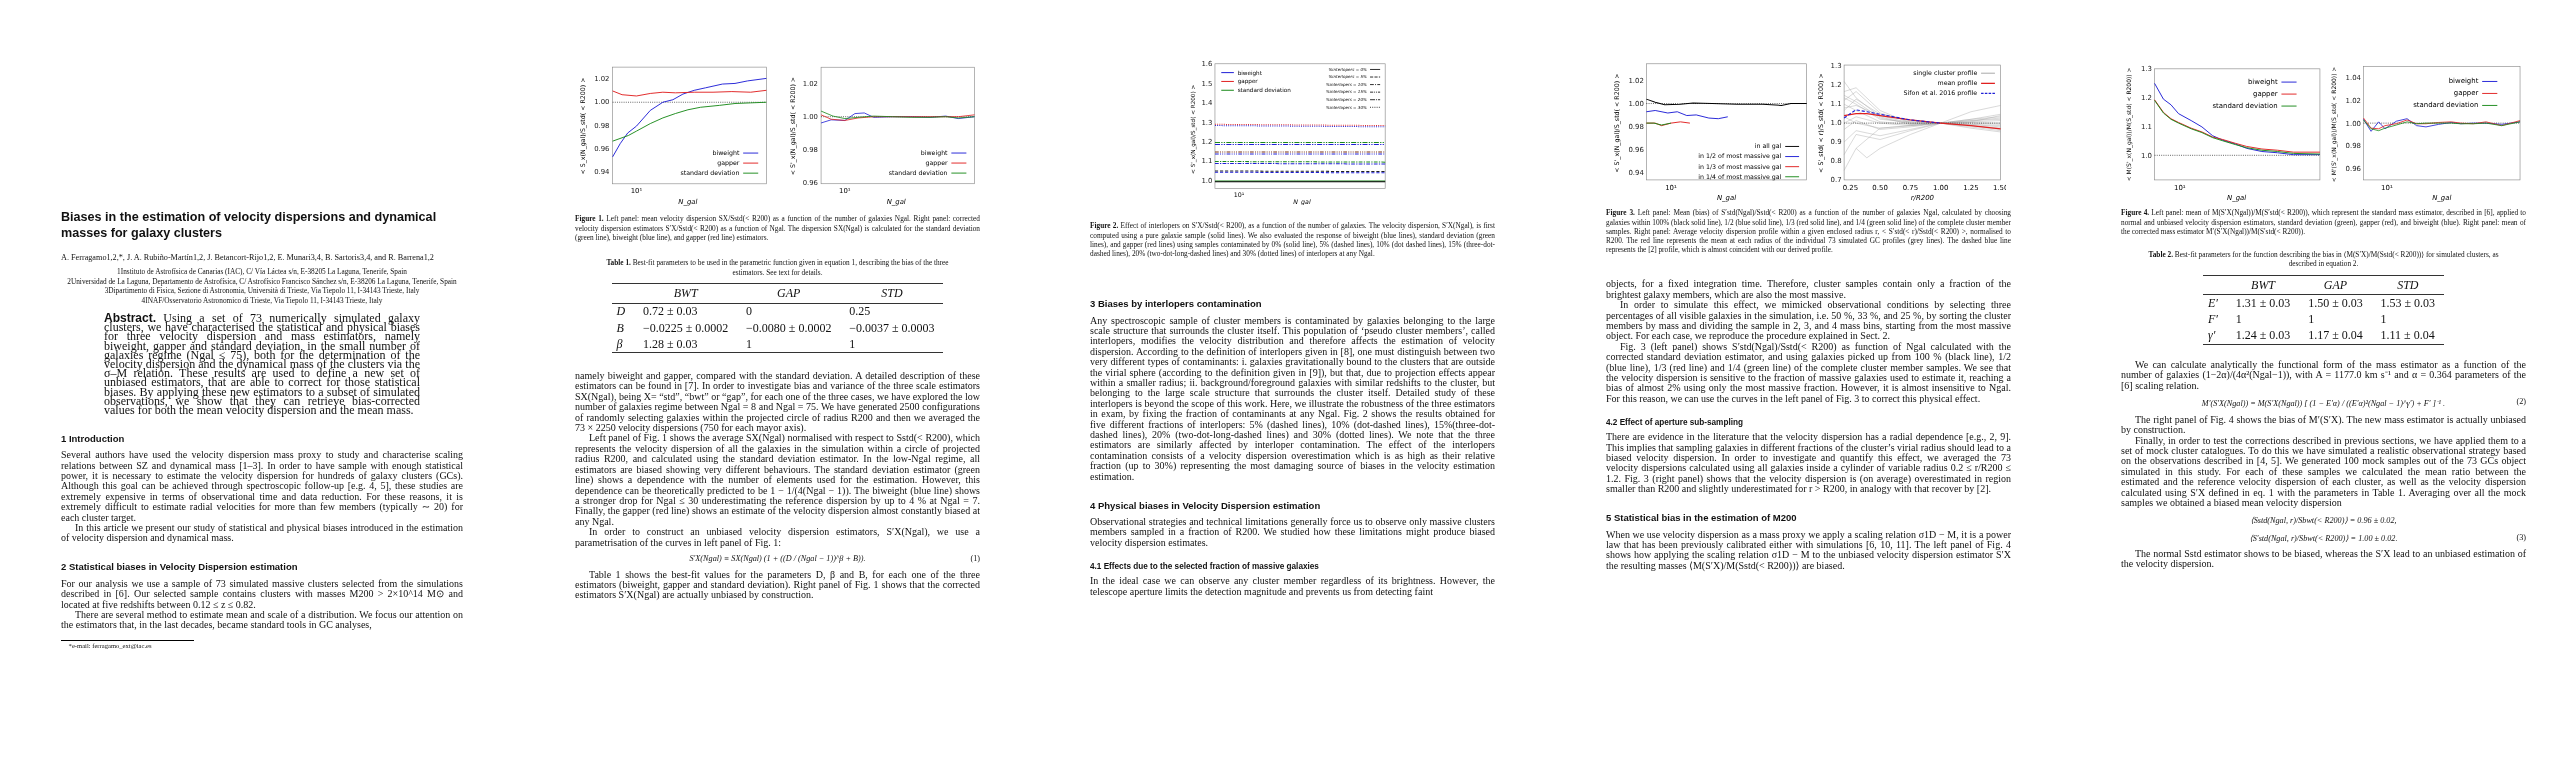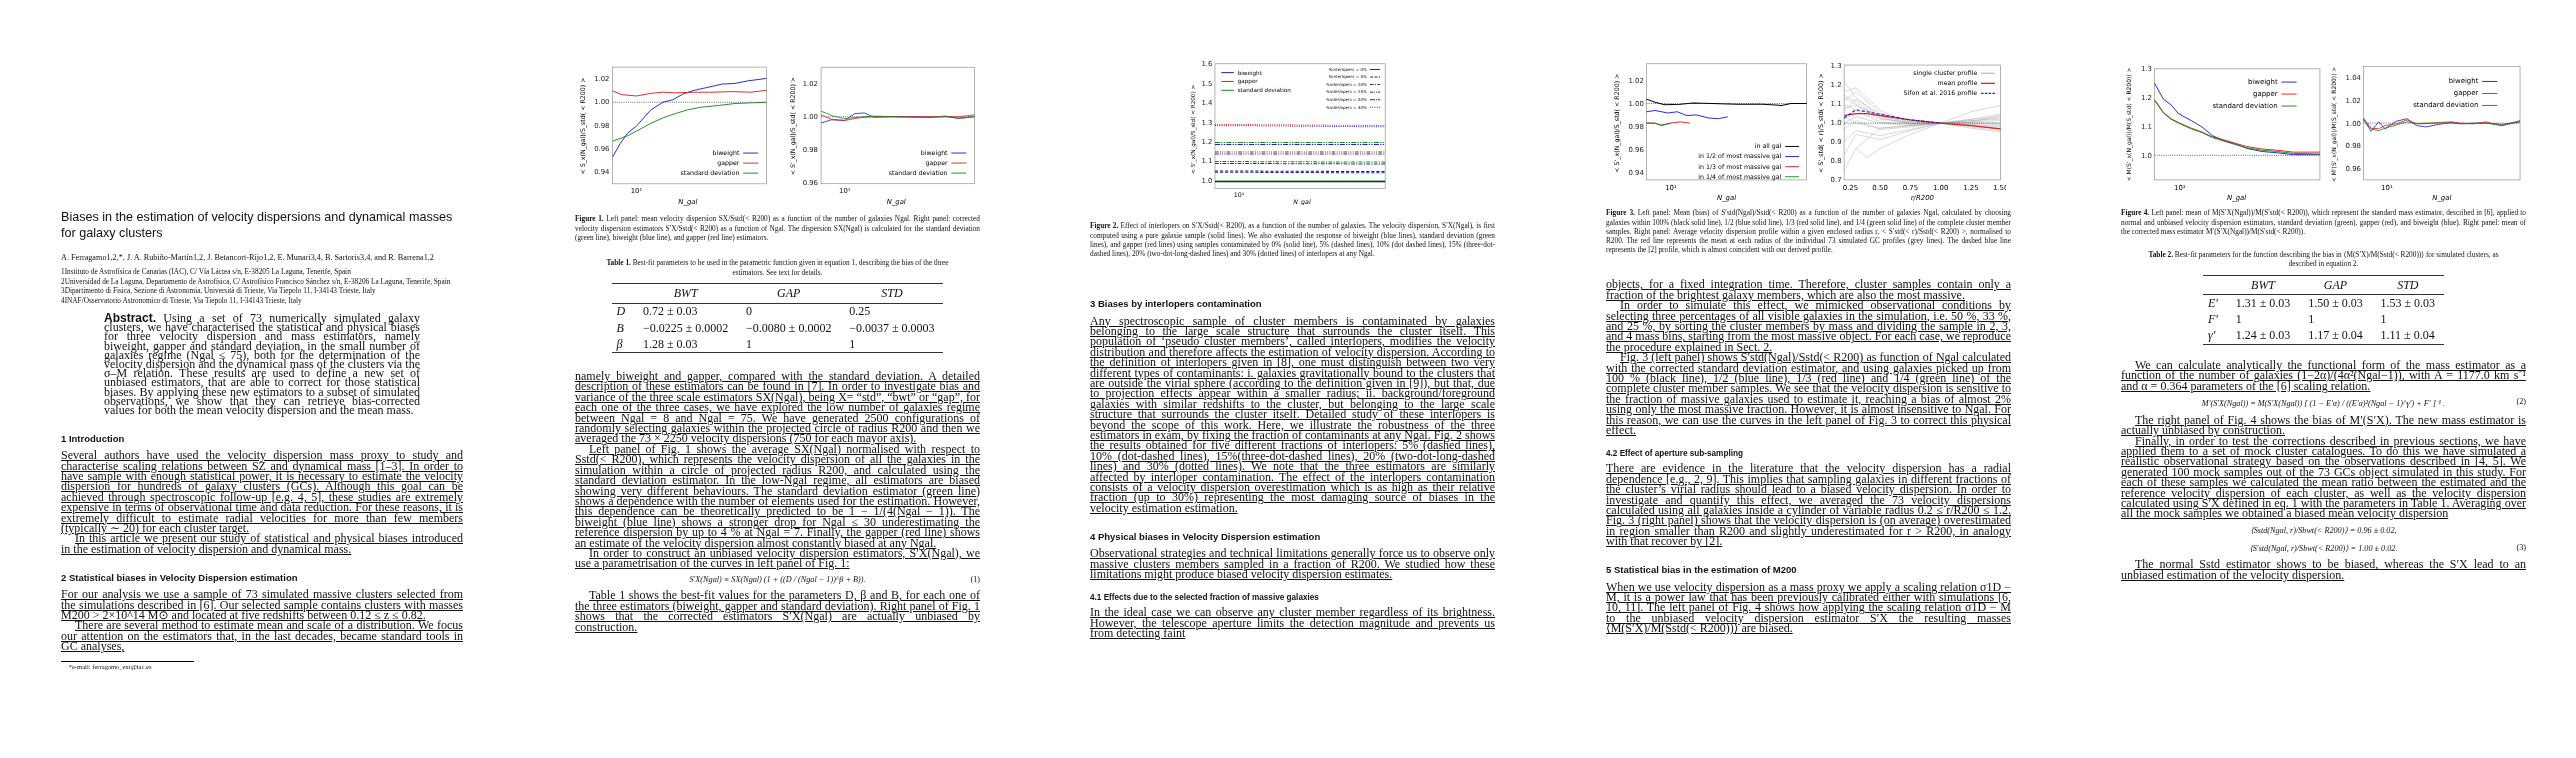--- a/index.html
+++ b/index.html
@@ -3,29 +3,29 @@
 <meta charset="utf-8">
 <style>
   html,body{margin:0;padding:0;background:#fff;}
   body{width:2576px;height:759px;position:relative;overflow:hidden;font-family:"Liberation Serif",serif;color:#111;}
   .page{position:absolute;top:0;height:759px;width:515px;background:#fff;}
   .p1{left:0;} .p2{left:515px;} .p3{left:1030px;} .p4{left:1546px;} .p5{left:2061px;}
   .stamp{position:absolute;left:3.8px;top:25px;width:35px;height:632px;}
   .stamp span{position:absolute;left:0;top:0;transform-origin:0 0;transform:translate(30px,322px) rotate(-90deg);white-space:nowrap;font-family:"Liberation Serif",serif;font-size:25px;color:#999;letter-spacing:0.6px;}
   .col{position:absolute;left:61px;width:402px;}
   .p2 .col,.p3 .col,.p4 .col,.p5 .col{left:60px;width:405px;}
-  .title{font-family:"Liberation Sans",sans-serif;font-weight:normal;font-size:12.6px;line-height:16.4px;margin:0;}
+  .title{font-family:"Liberation Sans",sans-serif;font-weight:bold;font-size:12.6px;line-height:16.4px;margin:0;}
   .authors{font-size:8.2px;line-height:11.4px;margin-top:10px;}
-  .affil{font-size:7.3px;line-height:9.5px;margin-top:3.8px;}
+  .affil{font-size:7.3px;line-height:9.5px;margin-top:3.8px;text-align:center;}
   .affil div{padding-left:3.8px;text-indent:-3.8px;}
   .abstract{font-size:12px;line-height:9.2px;margin:8.9px 43px 0 43px;text-align:justify;}
   .abstract b{font-family:"Liberation Sans",sans-serif;}
   h2{font-family:"Liberation Sans",sans-serif;font-size:9.5px;font-weight:bold;margin:17.7px 0 6.3px 0;}
   h3{font-family:"Liberation Sans",sans-serif;font-size:8.2px;font-weight:bold;margin:14px 0 5px 0;}
-  p{font-size:12px;line-height:10.4px;margin:0;text-align:justify;text-decoration:underline;}
+  p{font-size:10px;line-height:10.4px;margin:0;text-align:justify;}
   p.ind{text-indent:14px;}
   .fn-rule{width:133px;border-top:0.6px solid #000;margin-top:8.9px;}
   .fn{font-size:6.6px;margin-top:1.3px;padding-left:7.6px;}
   .caption{font-size:7.3px;line-height:9.2px;text-align:justify;}
   .caption b{font-weight:bold;}
   .tcap{font-size:7.3px;line-height:9.2px;text-align:center;margin:0 25px;}
   table.bt{border-collapse:collapse;margin:6.3px auto 0 auto;font-size:12px;border-top:1.9px double #333;border-bottom:0.6px solid #333;}
   table.bt th{font-style:italic;font-weight:normal;padding:1.9px 8.9px;border-bottom:0.6px solid #333;}
   table.bt td{padding:0.6px 8.9px;text-align:left;}
   table.bt td.rl{font-style:italic;text-align:left;padding-left:5px;}

